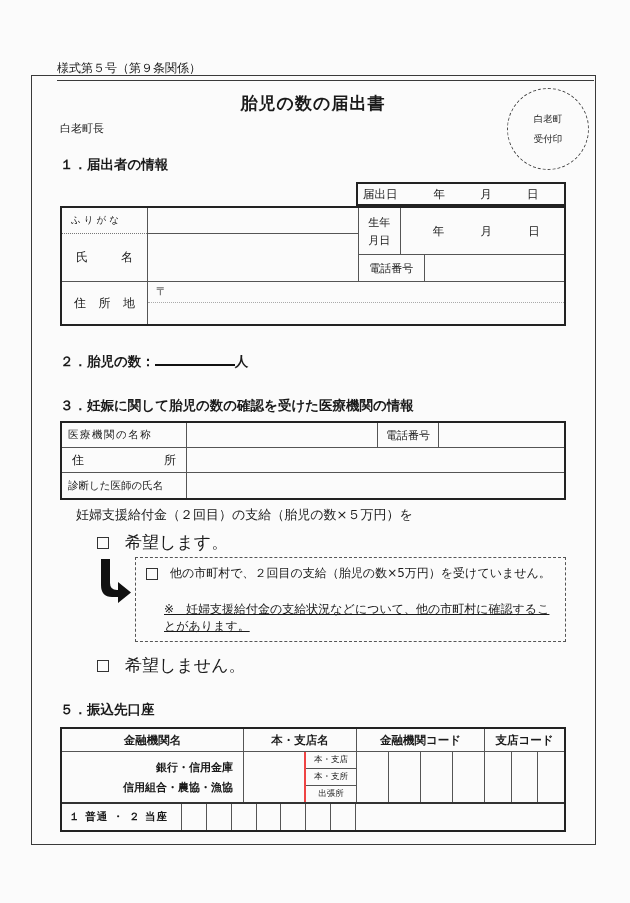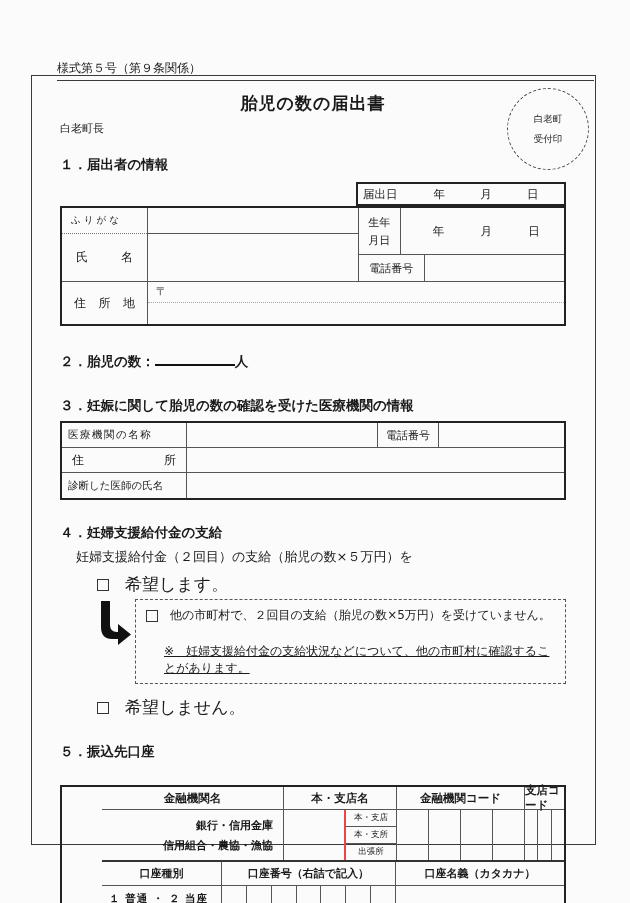--- a/index.html
+++ b/index.html
@@ -91,21 +91,21 @@
   .checkbox { width:12px; height:12px; border:1.5px solid #333; display:inline-block; flex:none; background:#fff0; }
   .s4-arrow-row { display:flex; margin-top:3px; margin-left:37px; }
   .arrow-svg { flex:none; margin-top:2px; }
   .confirm-box { flex:1; margin-left:4px; border:1.5px dashed #555; padding:7px 8px 6px 10px; }
   .confirm-line { display:flex; align-items:center; gap:12px; font-size:12px; }
   .confirm-note { margin-top:19px; margin-left:18px; font-size:12px;text-decoration:underline; }
   .s4-no { margin-top:12px; }
 
   
   .s5-heading { margin-top:24px; }
-  .t5 { border:2px solid #222; width:100%; margin-top:24px; font-size:11.5px;padding-left:40px; }
+  .t5 { border:2px solid #222; width:100%; margin-top:8px; font-size:11.5px; }
   .t5 .hdr { display:flex; height:23px; border-bottom:1px solid #555; font-weight:600; }
   .t5 .hdr > div { display:flex; align-items:center; justify-content:center; }
   .c-bank { width:182px; border-right:1px solid #555; }
   .c-branch { width:113px; border-right:1px solid #555; }
   .c-bankcode { width:128px; border-right:1px solid #555; }
   .c-branchcode { flex:1; }
   .t5-row2 { display:flex; height:52px; border-bottom:2px solid #333; }
   .bank-names { display:flex; flex-direction:column; justify-content:space-around; align-items:flex-end; padding:5px 10px 5px 0; font-size:11px; font-weight:600; }
   .branch-cell { display:flex; }
   .branch-write { flex:1; }
@@ -222,21 +222,20 @@
           <span>所</span>
         </div>
         <div class="t3-rest"></div>
       </div>
       <div class="t3-row">
         <div class="t3-label">診断した医師の氏名</div>
         <div class="t3-rest"></div>
       </div>
     </div>
 
-    <div class="sec-heading s4-heading">４．妊婦支援給付金の支給</div>
     <div class="s4-intro">妊婦支援給付金（２回目）の支給（胎児の数×５万円）を</div>
     <div class="s4-option">
       <span class="checkbox"></span>
       <span>希望します。</span>
     </div>
     <div class="s4-arrow-row">
       <svg class="arrow-svg" width="34" height="48" viewBox="0 0 34 48">
         <path d="M4,0 L13,0 L13,24 Q13,31 20,31 L21,31 L21,23 L34,33.5 L21,44 L21,38 L15,38 Q4,38 4,26 Z" fill="#111"></path>
       </svg>
       <div class="confirm-box">
@@ -278,25 +277,20 @@
           <div></div>
           <div></div>
           <div></div>
         </div>
         <div class="c-branchcode code-cells">
           <div></div>
           <div></div>
           <div></div>
         </div>
       </div>
-      <div class="t5-row3">
-        <div class="c-accttype">口座種別</div>
-        <div class="c-acctnum">口座番号（右詰で記入）</div>
-        <div class="c-acctname">口座名義（カタカナ）</div>
-      </div>
       <div class="t5-row4">
         <div class="acct-type-opts">１ 普通 ・ ２ 当座</div>
         <div class="acct-num-cells">
           <div></div>
           <div></div>
           <div></div>
           <div></div>
           <div></div>
           <div></div>
           <div></div>

